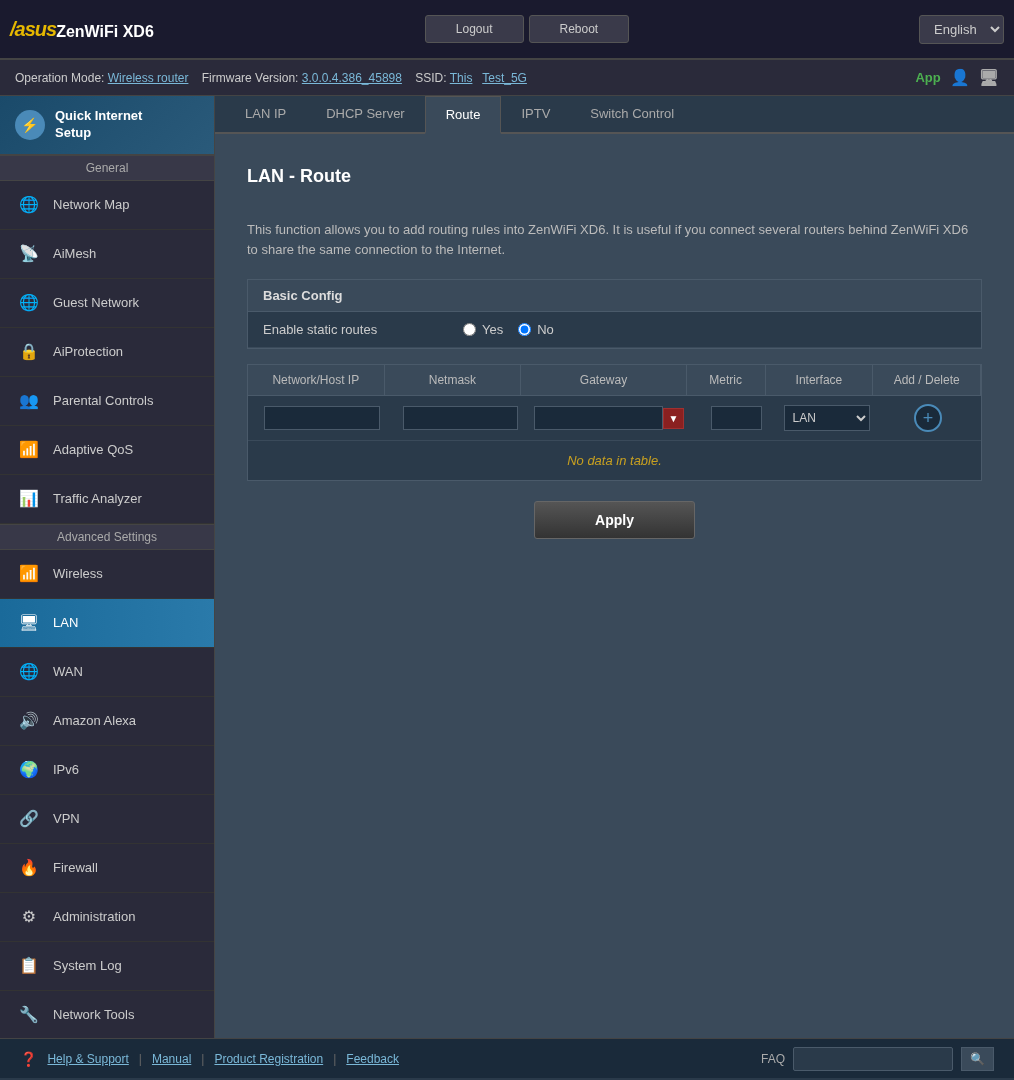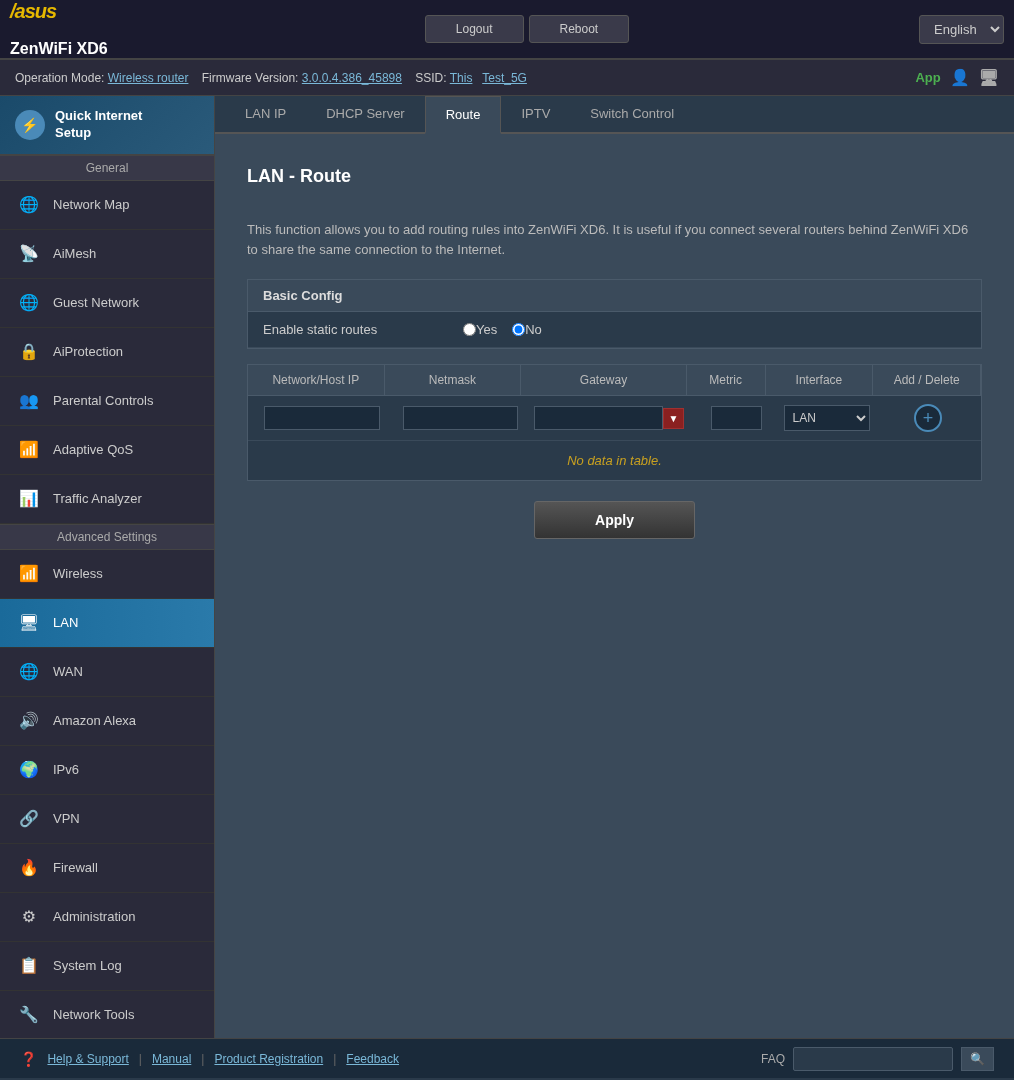--- a/index.html
+++ b/index.html
@@ -16,27 +16,26 @@
     .header {
       background: #1a1a2e;
       display: flex;
       align-items: center;
       height: 60px;
       padding: 0 10px;
       border-bottom: 2px solid #444;
     }
     .logo-area {
       display: flex;
-      align-items: flex-start;
-      gap: 17px;
+      align-items: flex-end;
+      gap: 0;
       color: #fff;
       font-weight: bold;
       font-size: 16px;
       min-width: 200px;
-      flex-direction: column;
     }
     .asus-logo {
       color: #e6b800;
       font-style: italic;
       font-weight: 900;
       font-size: 20px;
       letter-spacing: -1px;
     }
     .header-nav {
       display: flex;
@@ -239,21 +238,21 @@
       font-size: 13px;
     }
     .config-value {
       display: flex;
       align-items: center;
       gap: 15px;
     }
     .radio-group {
       display: flex;
       align-items: center;
-      gap: 0;
+      gap: 6px;
     }
     .radio-group input[type="radio"] {
       cursor: pointer;
     }
 
     
     .table-header-row {
       display: flex;
       background: #3a4a5a;
       border-bottom: 1px solid #4a5a6a;

